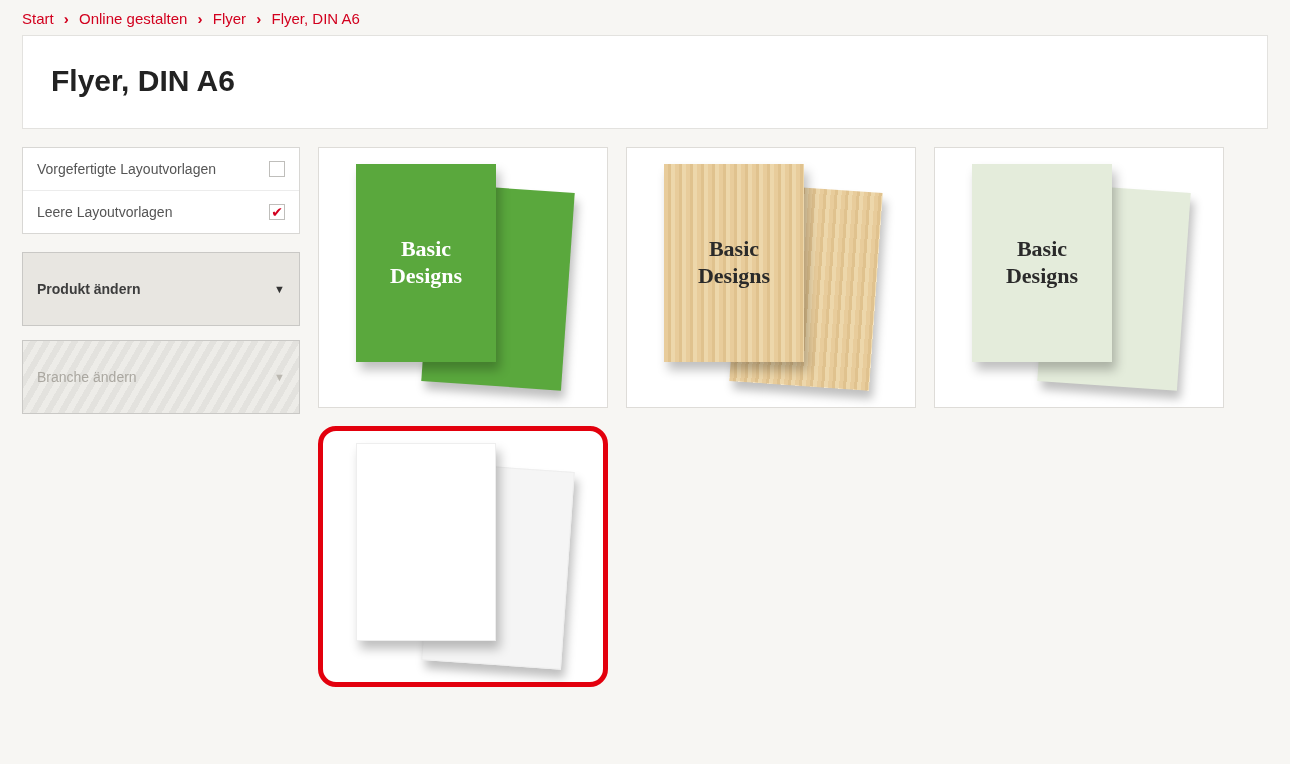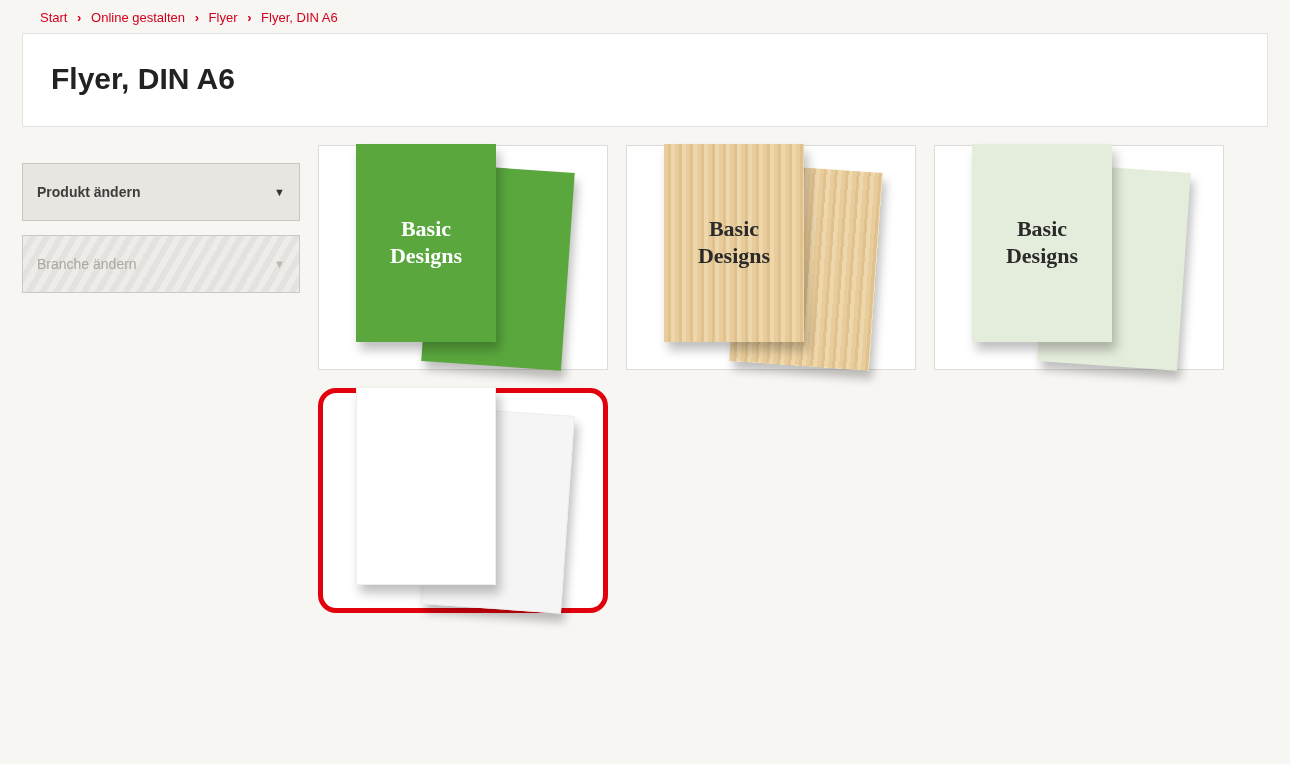--- a/index.html
+++ b/index.html
@@ -5,22 +5,22 @@
   * { box-sizing: border-box; margin: 0; padding: 0; }
   body {
     font-family: Arial, Helvetica, sans-serif;
     background: #f7f6f3;
     color: #333;
     width: 1290px;
     height: 764px;
     overflow: hidden;
   }
   .breadcrumb {
-    padding: 10px 22px 8px 40px;
-    font-size: 13px;
+    padding: 10px 22px 8px 22px;
+    font-size: 15px;
   }
   .breadcrumb a {
     color: #d2001e;
     text-decoration: none;
   }
   .breadcrumb .sep {
     color: #d2001e;
     margin: 0 6px;
     font-weight: bold;
   }
@@ -62,21 +62,21 @@
     display: inline-flex;
     align-items: center;
     justify-content: center;
     font-size: 14px;
     color: #d2001e;
   }
   .dropdown {
     margin-top: 18px;
     background: #e8e6e1;
     border: 1px solid #c9c8c5;
-    padding: 20px 14px;
+    padding: 28px 14px;
     display: flex;
     justify-content: space-between;
     align-items: center;
     font-size: 14px;
     color: #3d3d3d;
     font-weight: 600;
     cursor: pointer;
   }
   .dropdown.disabled {
     margin-top: 14px;
@@ -94,21 +94,21 @@
 
   .grid {
     flex: 1;
     display: flex;
     flex-wrap: wrap;
     gap: 18px;
     align-content: flex-start;
   }
   .card {
     width: 290px;
-    height: 225px;
+    height: 261px;
     background: #fff;
     border: 1px solid #dedcd8;
     position: relative;
     display: flex;
     align-items: center;
     justify-content: center;
     cursor: pointer;
   }
   .card.highlight {
     border: 5px solid #e3000d;
@@ -166,20 +166,30 @@
   <span class="sep">›</span>
   <a href="#">Flyer, DIN A6</a>
 </nav>
 
 <div class="title-box">
   <h1>Flyer, DIN A6</h1>
 </div>
 
 <div class="content">
   <aside class="sidebar">
+    <div class="filter-box">
+      <div class="filter-row">
+        <span>Vorgefertigte Layoutvorlagen</span>
+        <span class="cb"></span>
+      </div>
+      <div class="filter-row">
+        <span>Leere Layoutvorlagen</span>
+        <span class="cb">✔</span>
+      </div>
+    </div>
 
     <div class="dropdown">
       <span>Produkt ändern</span>
       <span class="chev">▼</span>
     </div>
 
     <div class="dropdown disabled">
       <span>Branche ändern</span>
       <span class="chev">▼</span>
     </div>

